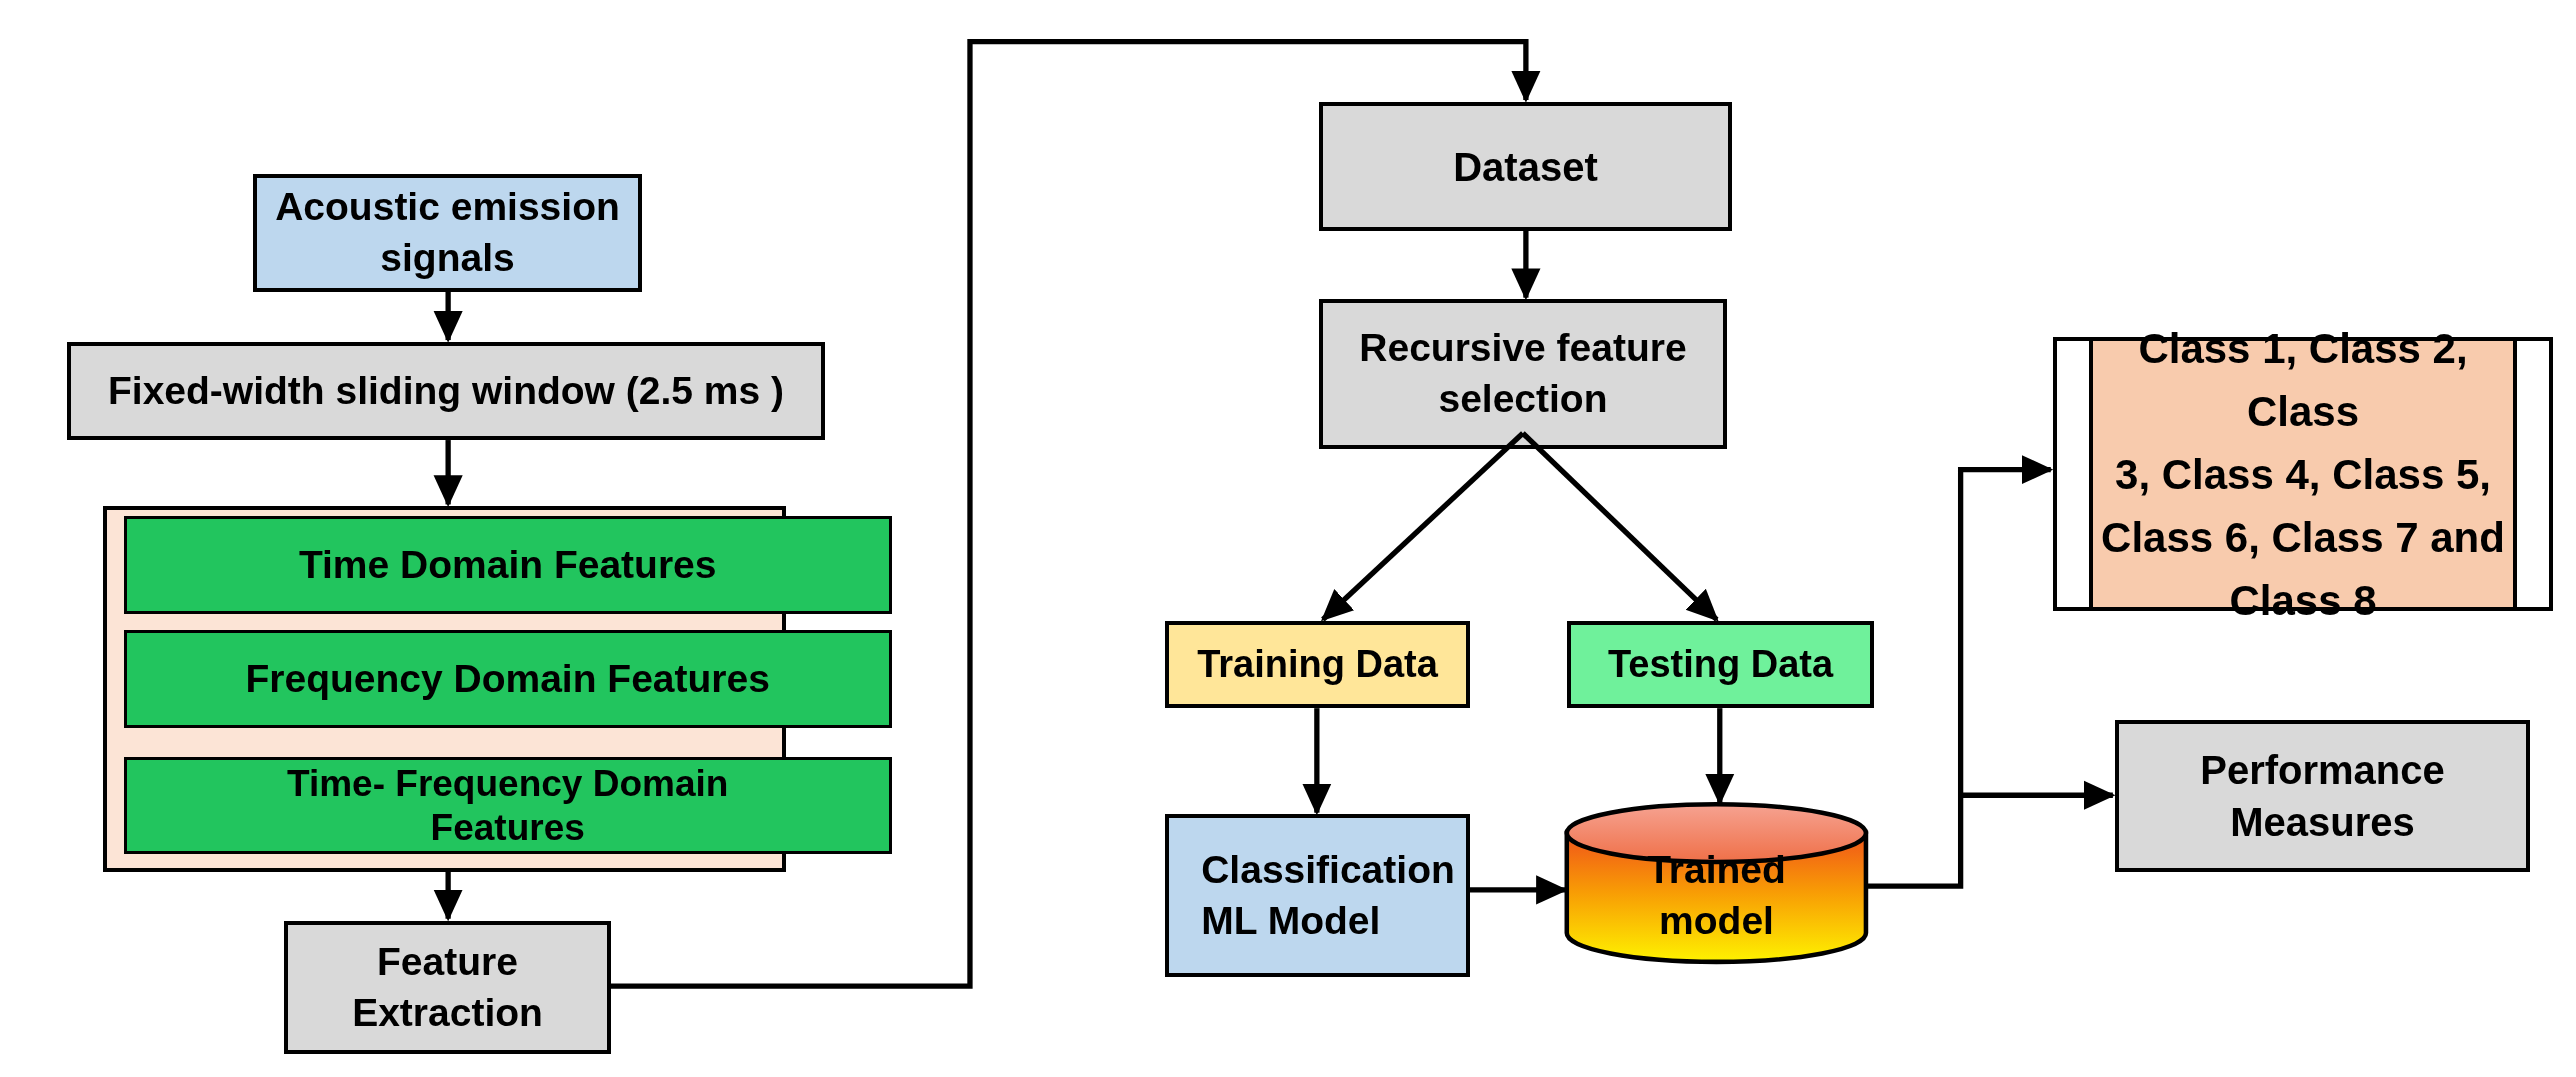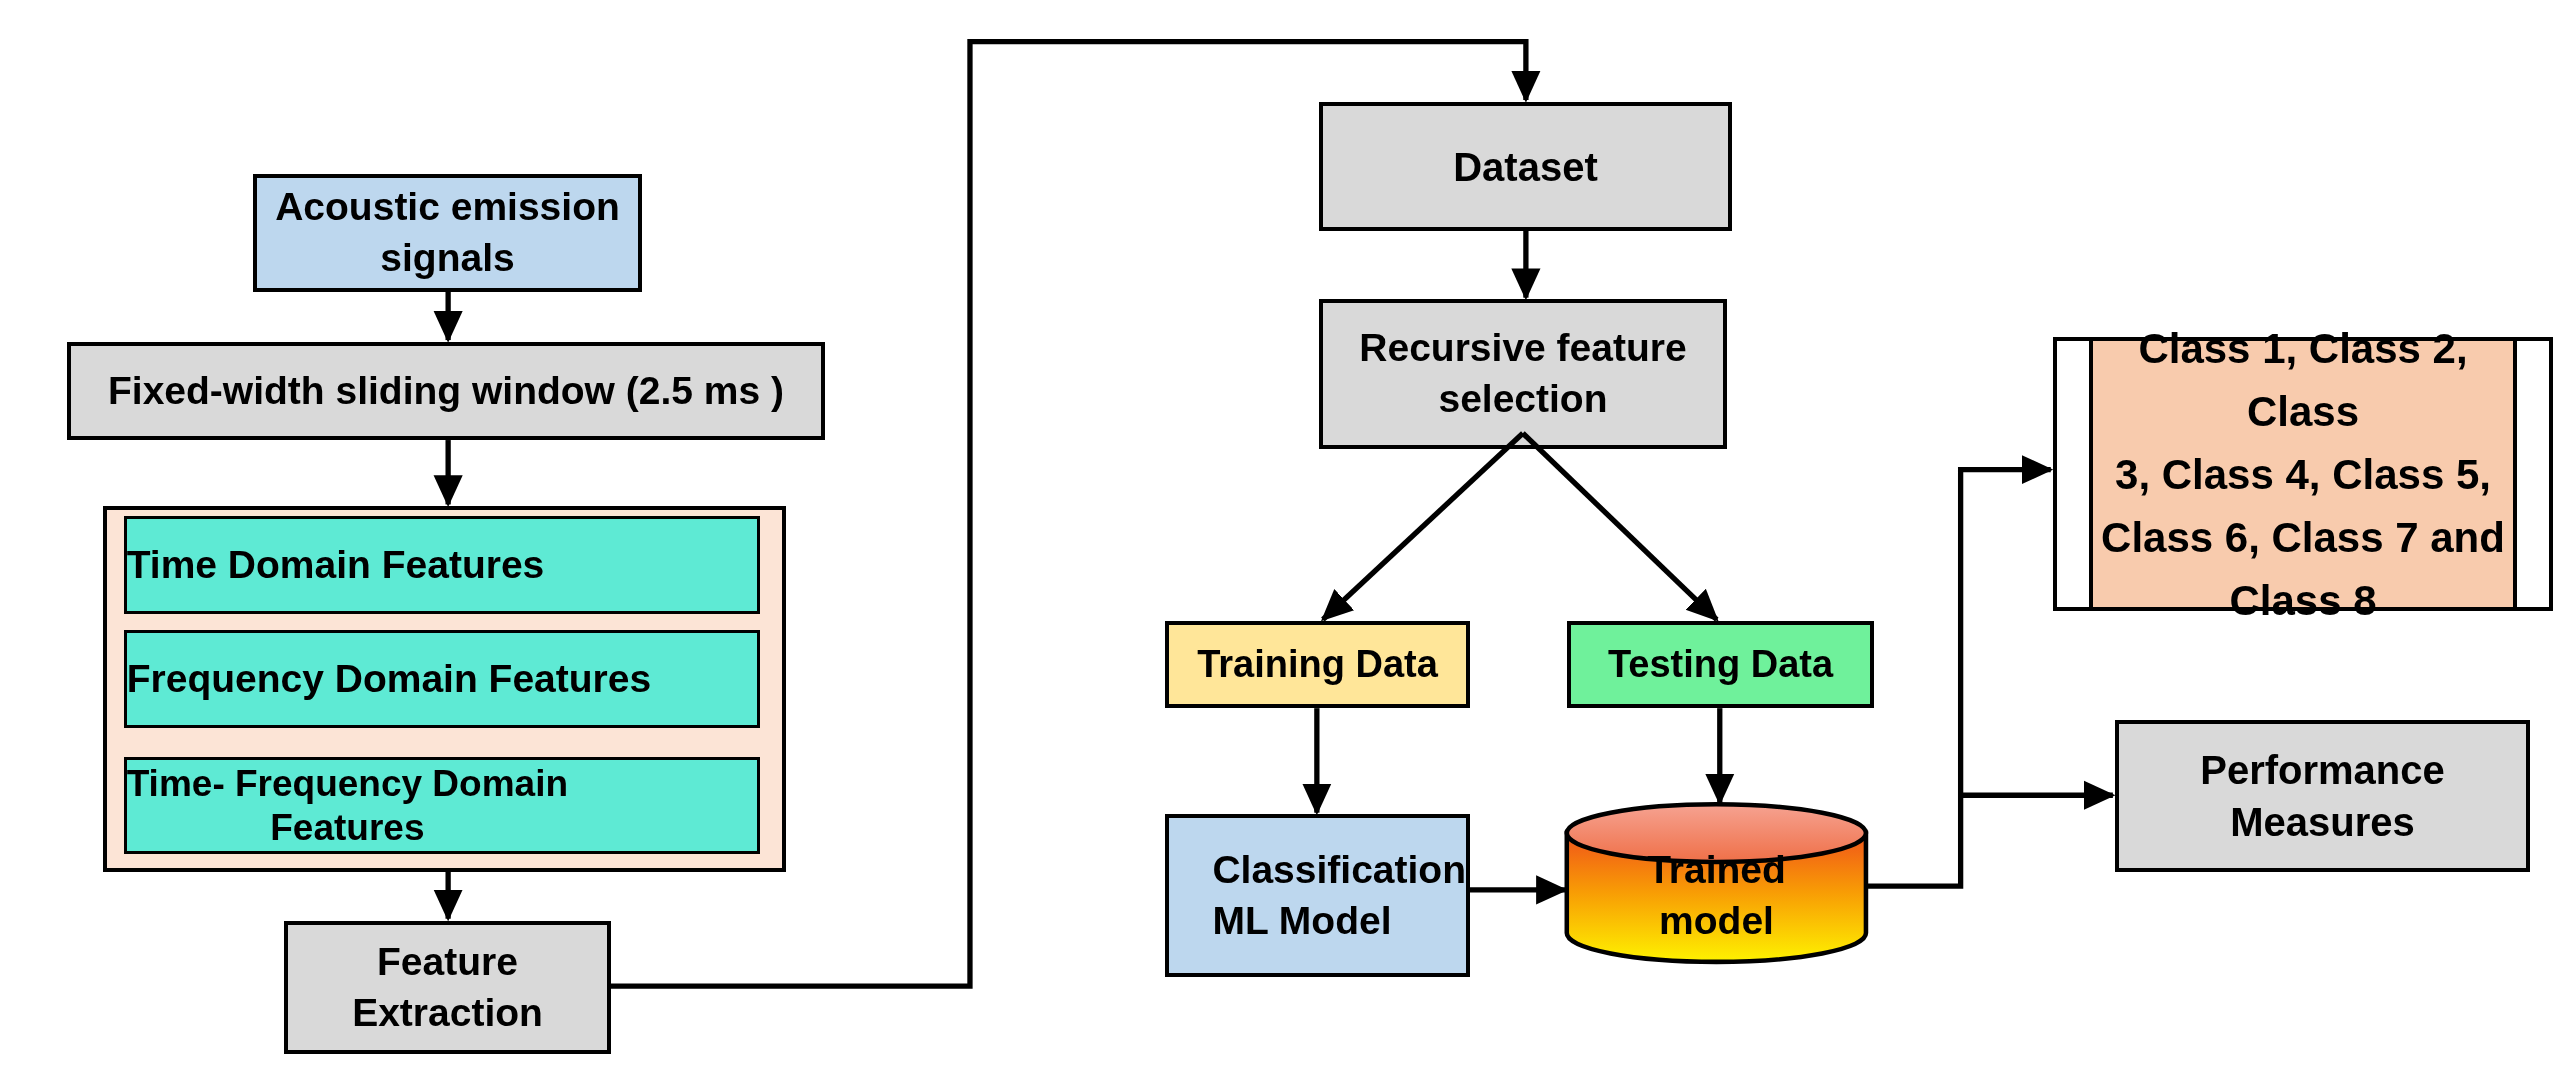--- a/index.html
+++ b/index.html
@@ -25,36 +25,36 @@
   .label{
     white-space:pre-line;
     line-height:1.3;
     pointer-events:none;
   }
   
   #acoustic{left:209px;top:174px;width:389px;height:118px;background:#BDD7EE;font-size:39px;}
   #window{left:23px;top:342px;width:758px;height:98px;background:#D9D9D9;font-size:39px;}
   #feature-panel{left:59px;top:506px;width:683px;height:366px;background:#FCE4D6;}
   .feat{
-    position:absolute;left:16.7px;width:636px;height:98px;
-    box-sizing:border-box;border:3.8px solid #000;background:#5eead4;
-    display:flex;align-items:center;justify-content:flex-start;text-align:center;
+    position:absolute;left:16.7px;width:768px;height:98px;
+    box-sizing:border-box;border:3.8px solid #000;background:#22c55e;
+    display:flex;align-items:center;justify-content:center;text-align:center;
     font-size:39px;
   }
   #feat-time{top:6px;}
   #feat-freq{top:120px;}
   #feat-timefreq{top:247px;height:97px;font-size:37px;}
   #feat-timefreq .label{line-height:1.18;}
   #featext{left:240px;top:921px;width:327px;height:133px;background:#D9D9D9;font-size:39px;}
   
   #dataset{left:1275px;top:102px;width:413px;height:129px;background:#D9D9D9;font-size:40px;}
   #rfs{left:1275px;top:299px;width:408px;height:150px;background:#D9D9D9;font-size:39px;}
   #training{left:1121px;top:621px;width:305px;height:87px;background:#FFE699;font-size:38px;}
   #testing{left:1523px;top:621px;width:307px;height:87px;background:#6FF19B;font-size:38px;}
-  #classifier{left:1121px;top:814px;width:305px;height:163px;background:#BDD7EE;font-size:39px;justify-content:flex-end;padding-left:21px;}
+  #classifier{left:1121px;top:814px;width:305px;height:163px;background:#BDD7EE;font-size:39px;justify-content:center;padding-left:21px;}
   #classifier .label{text-align:left;}
   #cyl-label{
     position:absolute;left:1523px;top:839px;width:299px;height:114px;
     display:flex;align-items:center;justify-content:center;text-align:center;
     font-size:39px;z-index:3;
   }
   
   #classes{left:2009px;top:337px;width:500px;height:274px;background:#ffffff;}
   #classes-panel{
     position:absolute;left:32px;right:32px;top:0;bottom:0;

